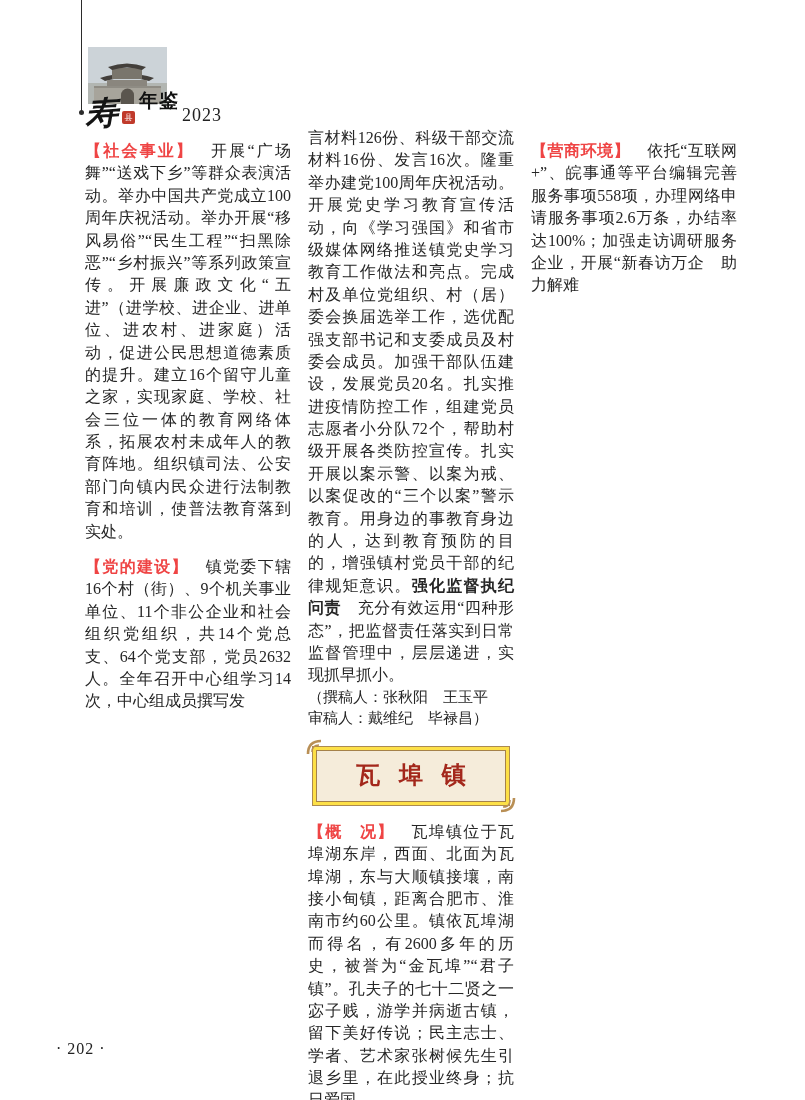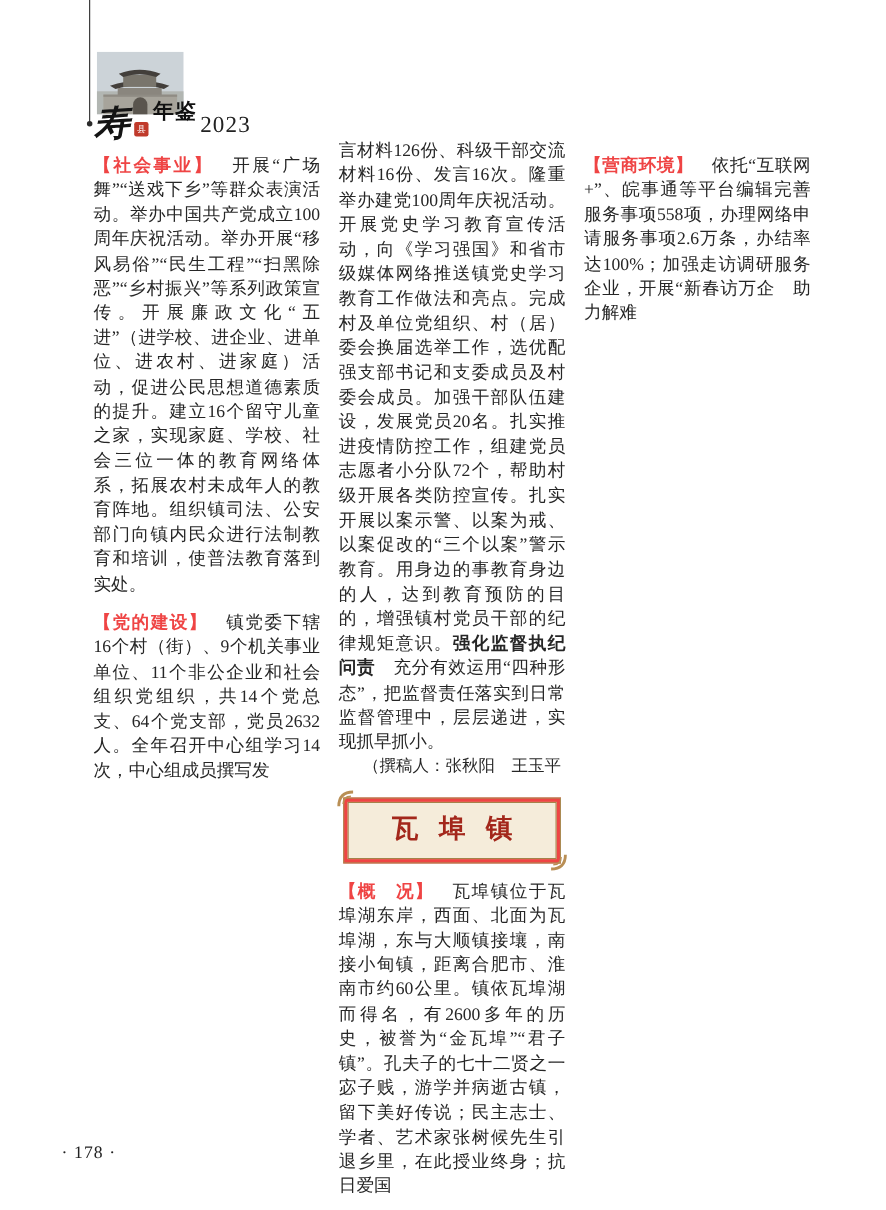--- a/index.html
+++ b/index.html
@@ -11,34 +11,34 @@
   .page{position:relative;width:805px;height:1100px;background:#fff;}
 
   
   .vrule{position:absolute;left:81px;top:0;width:1px;height:113px;background:#2b2b2b;}
   .vrule-dot{position:absolute;left:79px;top:110px;width:5px;height:5px;border-radius:50%;background:#2b2b2b;}
   .gate{position:absolute;left:88px;top:47px;width:79px;height:57px;}
   .logo-line{position:absolute;left:85px;top:88px;display:flex;align-items:flex-end;gap:3px;}
   .logo-shou{font-size:33px;line-height:30px;font-style:italic;font-weight:bold;color:#141414;transform:rotate(-4deg);}
   .logo-seal{display:inline-flex;align-items:center;justify-content:center;width:13px;height:13px;background:#c03a2b;color:#fff;font-size:8px;line-height:1;margin:0 1px 4px 1px;border-radius:2px;}
   .logo-nj{font-size:19px;font-weight:bold;color:#111;margin-bottom:14px;letter-spacing:1px;}
-  .logo-year{font-size:21px;color:#222;margin-bottom:2px;letter-spacing:1px;}
+  .logo-year{font-size:18px;color:#222;margin-bottom:2px;letter-spacing:1px;}
 
   
   .columns{position:absolute;left:85px;top:127px;display:flex;gap:17px;}
   .col{width:206px;font-size:16px;line-height:1.4;text-align:justify;text-justify:inter-ideograph;}
   .col p{margin:0;}
   p.spaced{margin-top:13px;}
   .sec-label{color:#ef4444;font-weight:bold;margin-right:1.05em;}
   b.run-in{font-weight:bold;}
-  .attrib{text-align:right;font-size:15px;margin-top:2px;}
+  .attrib{font-size:15px;margin-top:2px;}
   .attrib span{display:block;padding-right:4px;}
 
   
-  .town-box{position:relative;width:190px;margin:17px auto 15px auto;border:1px solid #ab8a52;background:#ef4444;padding:3px;}
+  .town-box{position:relative;width:190px;margin:17px auto 15px auto;border:1px solid #ab8a52;background:#fde047;padding:3px;}
   .town-box-inner{border:1px solid #a5824a;background:#f5ecda;height:50px;display:flex;align-items:center;justify-content:center;}
   .town-box-title{color:#a3271b;font-size:24px;font-weight:600;letter-spacing:0.78em;padding-left:0.78em;white-space:nowrap;}
   .corner{position:absolute;width:16px;height:16px;}
   .corner.tl{left:-7px;top:-8px;}
   .corner.br{right:-7px;bottom:-8px;transform:rotate(180deg);}
 
   
   .footer{position:absolute;left:56px;top:1040px;font-size:16px;color:#222;letter-spacing:1px;}
 </style>
 </head>
@@ -72,20 +72,21 @@
 
     <section class="col">
       <p class="spaced"><span class="sec-label">【社会事业】</span><span>开展“广场舞”“送戏下乡”等群众表演活动。举办中国共产党成立100周年庆祝活动。举办开展“移风易俗”“民生工程”“扫黑除恶”“乡村振兴”等系列政策宣传。开展廉政文化“五进”（进学校、进企业、进单位、进农村、进家庭）活动，促进公民思想道德素质的提升。建立16个留守儿童之家，实现家庭、学校、社会三位一体的教育网络体系，拓展农村未成年人的教育阵地。组织镇司法、公安部门向镇内民众进行法制教育和培训，使普法教育落到实处。</span></p>
       <p class="spaced"><span class="sec-label">【党的建设】</span><span>镇党委下辖16个村（街）、9个机关事业单位、11个非公企业和社会组织党组织，共14个党总支、64个党支部，党员2632人。全年召开中心组学习14次，中心组成员撰写发</span></p>
     </section>
 
     <section class="col">
       <p><span>言材料126份、科级干部交流材料16份、发言16次。隆重举办建党100周年庆祝活动。开展党史学习教育宣传活动，向《学习强国》和省市级媒体网络推送镇党史学习教育工作做法和亮点。完成村及单位党组织、村（居）委会换届选举工作，选优配强支部书记和支委成员及村委会成员。加强干部队伍建设，发展党员20名。扎实推进疫情防控工作，组建党员志愿者小分队72个，帮助村级开展各类防控宣传。扎实开展以案示警、以案为戒、以案促改的“三个以案”警示教育。用身边的事教育身边的人，达到教育预防的目的，增强镇村党员干部的纪律规矩意识。</span><b class="run-in">强化监督执纪问责</b><span>　充分有效运用“四种形态”，把监督责任落实到日常监督管理中，层层递进，实现抓早抓小。</span></p>
       <p class="attrib">
         <span>（撰稿人：张秋阳　王玉平</span>
+        <span>审稿人：戴维纪　毕禄昌）</span>
       </p>
       <div class="town-box">
         <svg class="corner tl" viewBox="0 0 16 16">
             <path d="M15,2 Q2,2 2,15" fill="none" stroke="#b98f55" stroke-width="2.6"></path>
             <path d="M13,6 Q6,6 6,13" fill="none" stroke="#b98f55" stroke-width="1.6"></path>
           </svg>
         <div class="town-box-inner">
           <span class="town-box-title">瓦埠镇</span>
         </div>
         <svg class="corner br" viewBox="0 0 16 16">
@@ -95,15 +96,15 @@
       </div>
       <p><span class="sec-label">【概　况】</span><span>瓦埠镇位于瓦埠湖东岸，西面、北面为瓦埠湖，东与大顺镇接壤，南接小甸镇，距离合肥市、淮南市约60公里。镇依瓦埠湖而得名，有2600多年的历史，被誉为“金瓦埠”“君子镇”。孔夫子的七十二贤之一宓子贱，游学并病逝古镇，留下美好传说；民主志士、学者、艺术家张树候先生引退乡里，在此授业终身；抗日爱国</span></p>
     </section>
 
     <section class="col">
       <p class="spaced"><span class="sec-label">【营商环境】</span><span>依托“互联网+”、皖事通等平台编辑完善服务事项558项，办理网络申请服务事项2.6万条，办结率达100%；加强走访调研服务企业，开展“新春访万企　助力解难</span></p>
     </section>
 
   </main>
 
-  <div class="footer"><span>· 178 ·</span></div>
+  <div class="footer"><span>· 202 ·</span></div>
 
 </div>
 
 </body></html>

